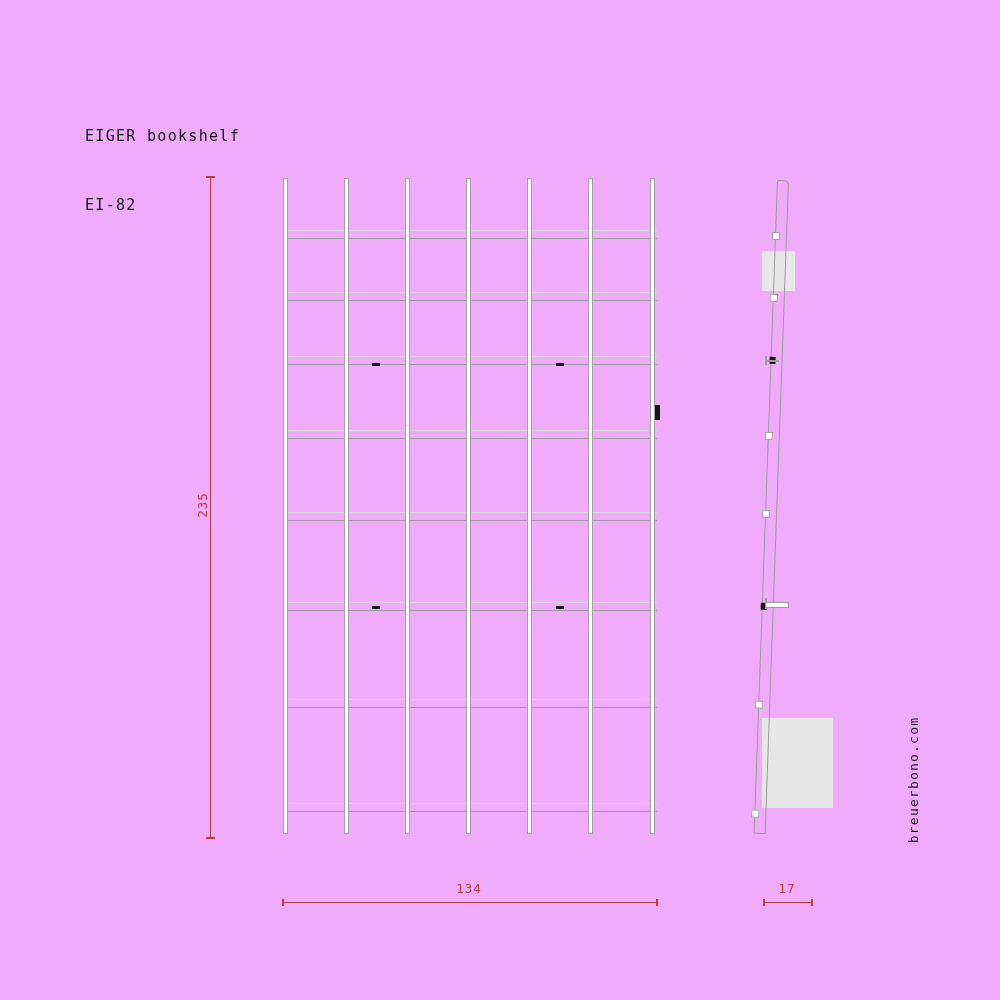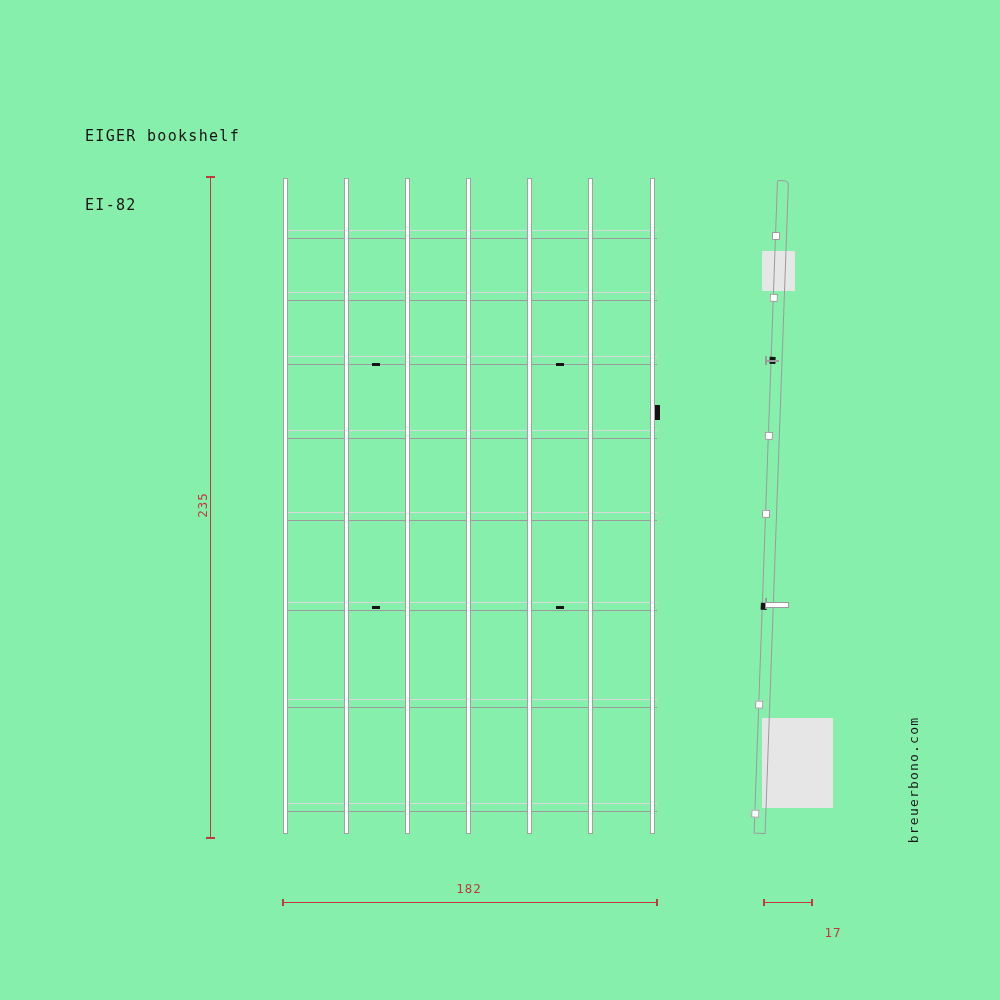--- a/index.html
+++ b/index.html
@@ -4,21 +4,21 @@
 <style>
   html, body {
     margin: 0; padding: 0;
     width: 1000px; height: 1000px;
     background: #ffffff;
     font-family: "DejaVu Sans Mono", monospace;
   }
   #canvas {
     position: relative;
     width: 1000px; height: 1000px;
-    background: #86efac;
+    background: #f0abfc;
     overflow: hidden;
   }
   .abs { position: absolute; }
   #title-block {
     position: absolute;
     left: 85px; top: 79px;
     font-size: 15px;
     line-height: 23px;
     letter-spacing: 1.3px;
     color: #151515;
@@ -102,18 +102,18 @@
       <div style="position: absolute; left: 206px; top: 837px; width: 9px; height: 1.5px; background: rgb(189, 59, 61);"></div>
       <div style="position: absolute; left: 282px; top: 902px; width: 375px; height: 1px; background: rgb(189, 59, 61);"></div>
       <div style="position: absolute; left: 282px; top: 899px; width: 1.5px; height: 7px; background: rgb(189, 59, 61);"></div>
       <div style="position: absolute; left: 656px; top: 899px; width: 1.5px; height: 7px; background: rgb(189, 59, 61);"></div>
       <div style="position: absolute; left: 763px; top: 902px; width: 49px; height: 1px; background: rgb(189, 59, 61);"></div>
       <div style="position: absolute; left: 763px; top: 899px; width: 1.5px; height: 7px; background: rgb(189, 59, 61);"></div>
       <div style="position: absolute; left: 811px; top: 899px; width: 1.5px; height: 7px; background: rgb(189, 59, 61);"></div>
     </div>
 
   <div id="dim-height-label" class="dim-label" style="left: 202px; top: 505px;">235</div>
-  <div id="dim-width-label" class="dim-label" style="left: 469px; top: 896px;">182</div>
-  <div id="dim-depth-label" class="dim-label" style="left: 833px; top: 896px; margin-top: 44px;">17</div>
+  <div id="dim-width-label" class="dim-label" style="left: 469px; top: 896px;">134</div>
+  <div id="dim-depth-label" class="dim-label" style="left: 787px; top: 896px;">17</div>
 
   <div id="watermark">breuerbono.com</div>
 
 </div>
 
 </body></html>

